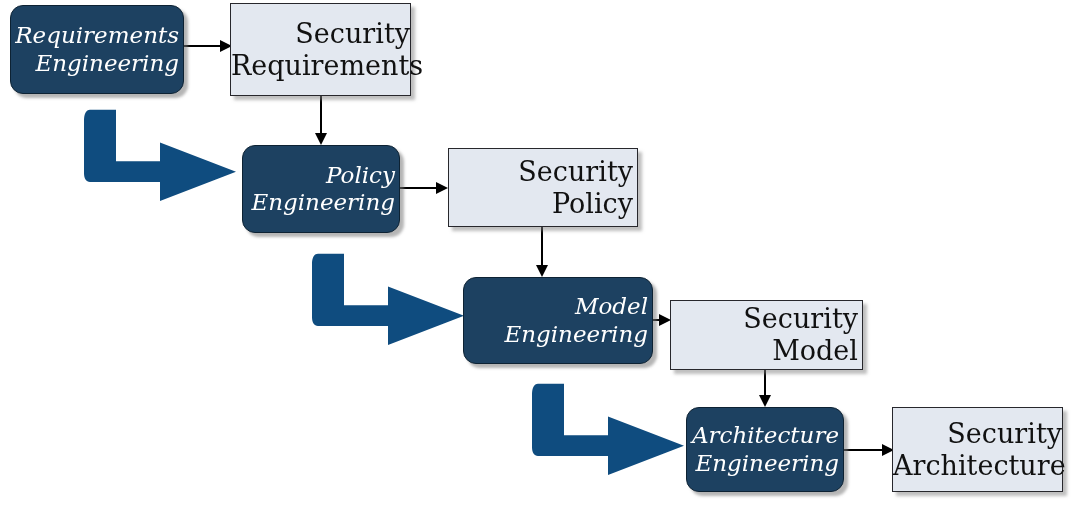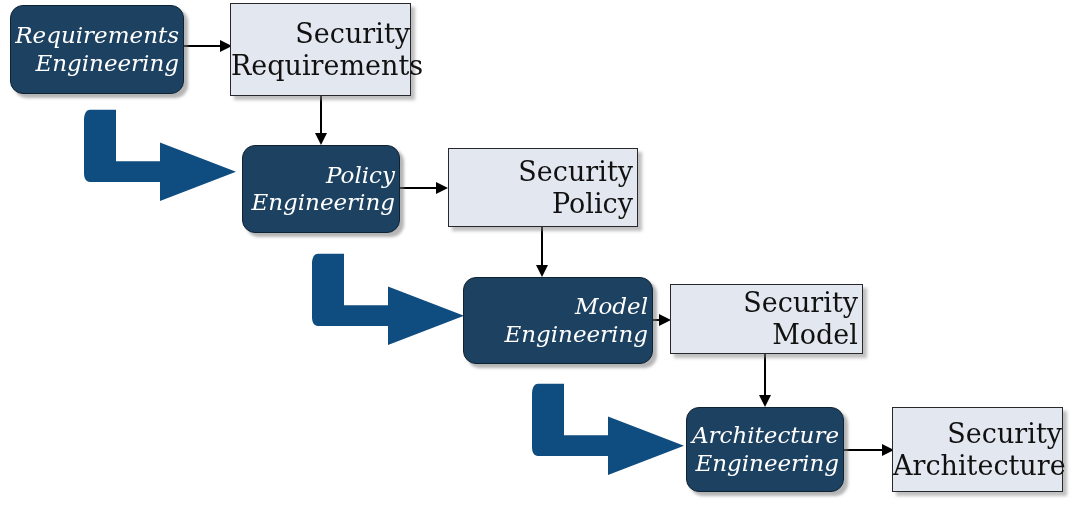--- a/index.html
+++ b/index.html
@@ -163,21 +163,21 @@
 
   <div class="node artifact" style="left:448px; top:148px; width:190px; height:79px;">
     <span class="label">Security Policy</span>
   </div>
 
   <div class="node activity" style="left:463px; top:277px; width:190px; height:87px;">
     <span class="label">Model
 Engineering</span>
   </div>
 
-  <div class="node artifact" style="left:670px; top:284px; width:193px; height:70px;">
+  <div class="node artifact" style="left:670px; top:300px; width:193px; height:70px;">
     <span class="label">Security Model</span>
   </div>
 
   <div class="node activity" style="left:686px; top:407px; width:158px; height:85px;">
     <span class="label">Architecture
 Engineering</span>
   </div>
 
   <div class="node artifact" style="left:892px; top:407px; width:171px; height:85px;">
     <span class="label">Security

